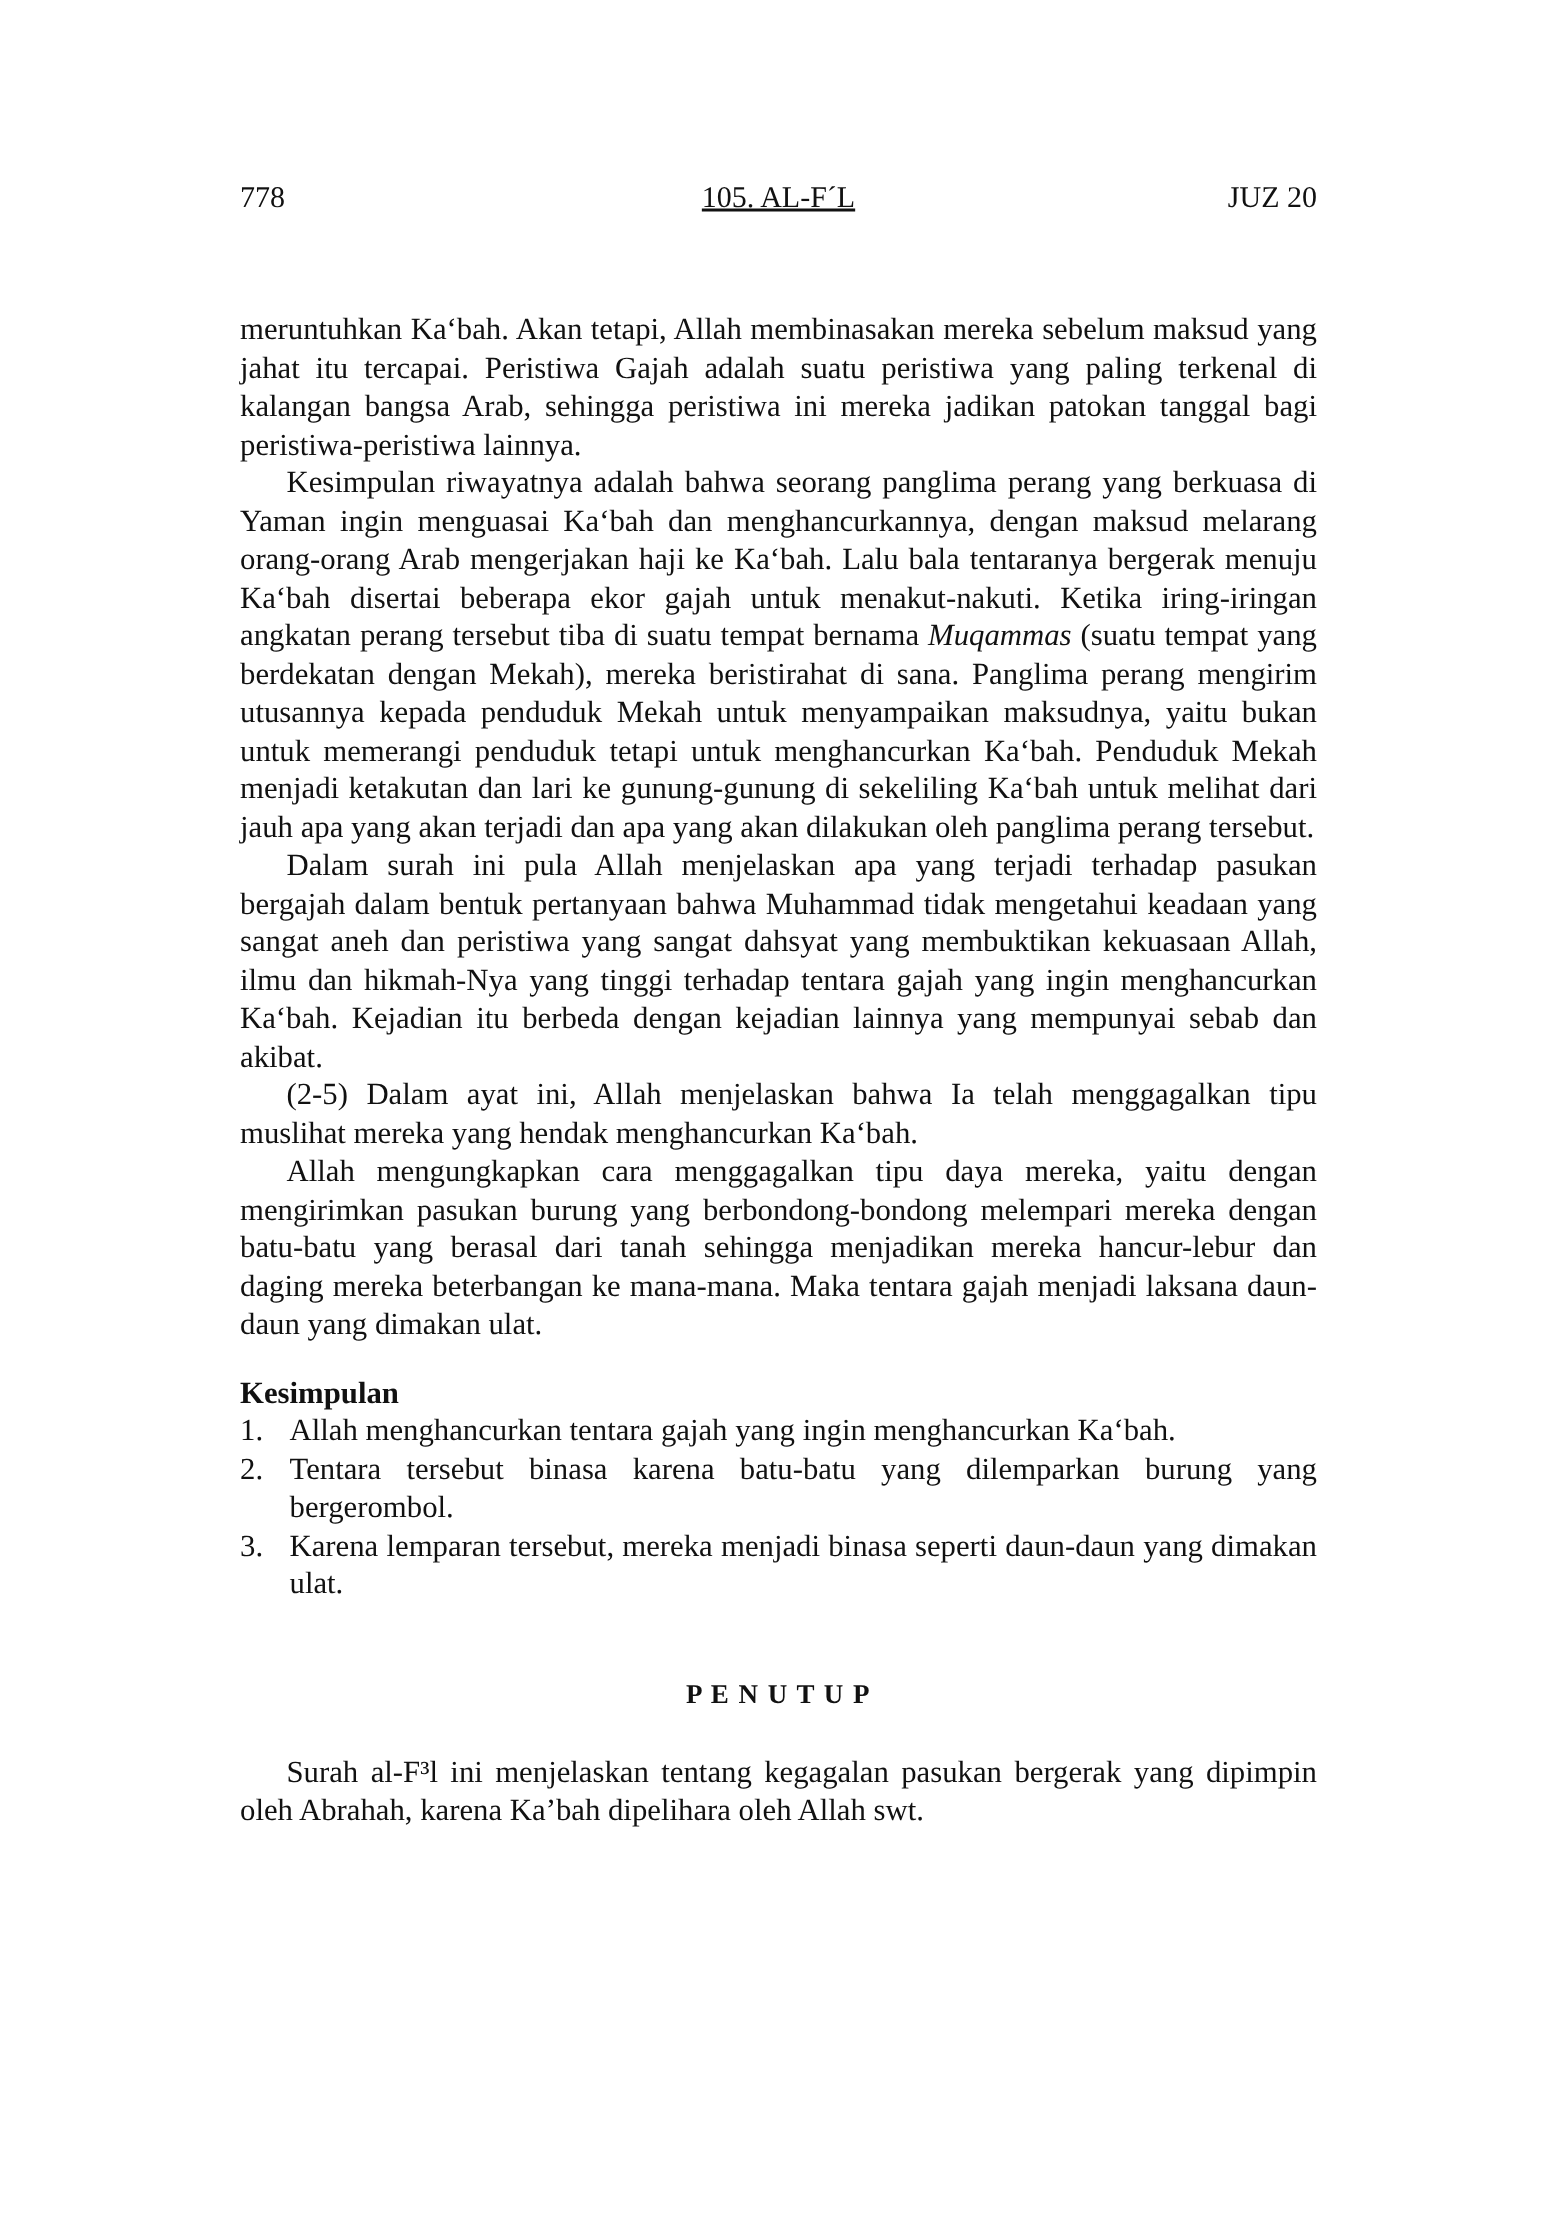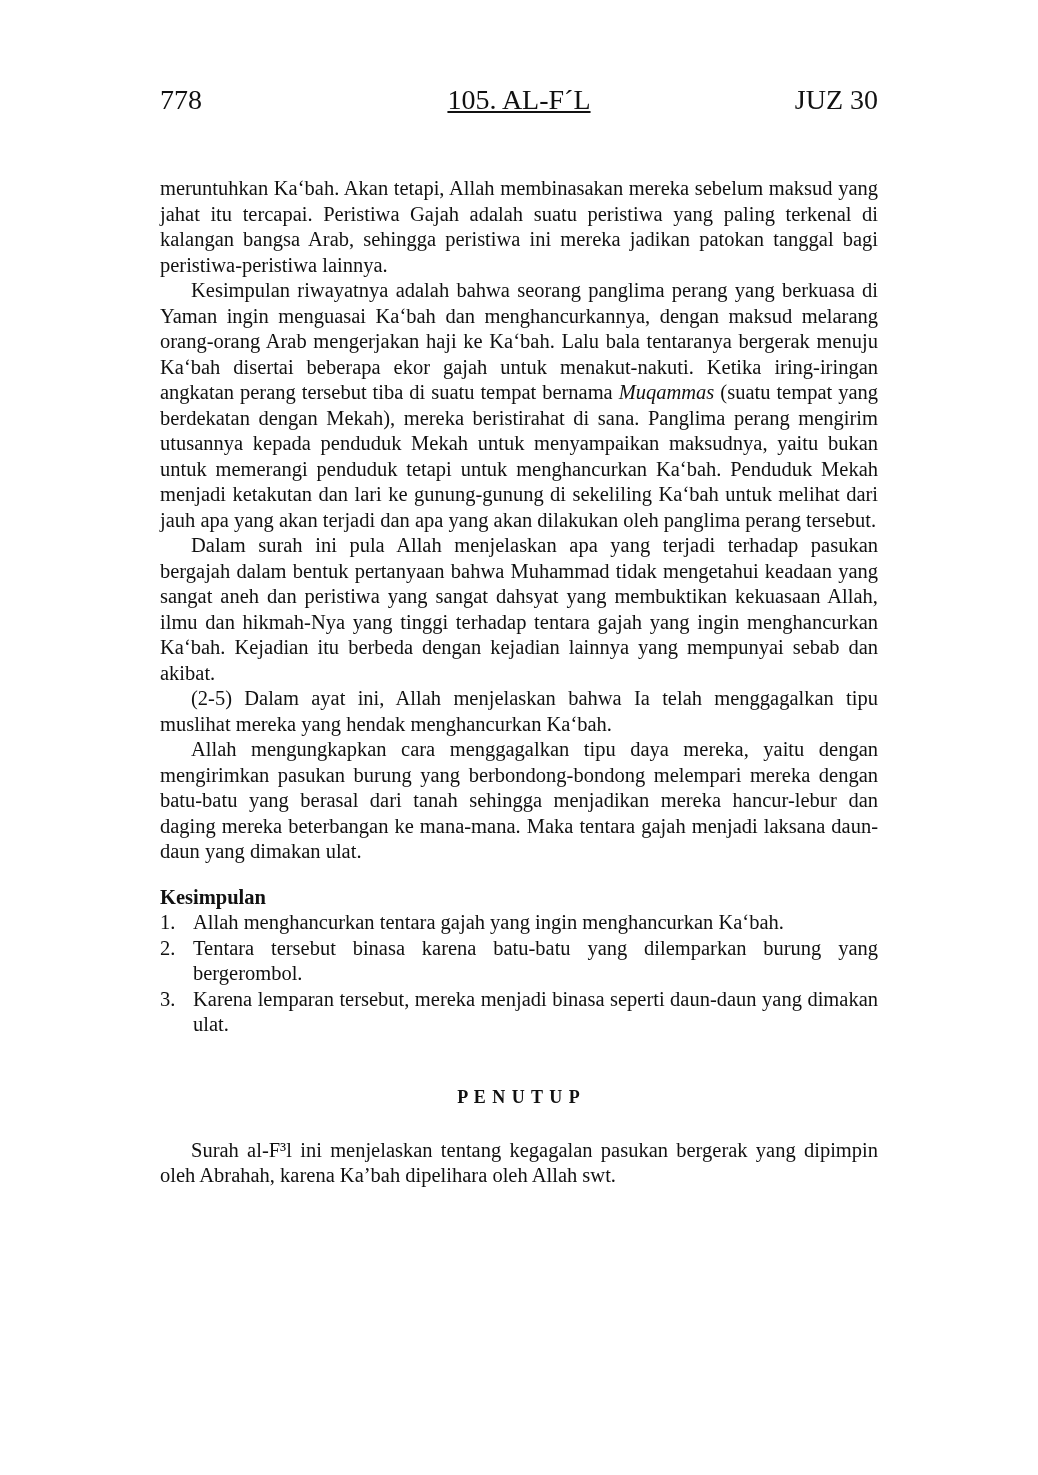--- a/index.html
+++ b/index.html
@@ -15,22 +15,22 @@
     background: #ffffff;
     color: #111111;
     font-family: "Liberation Serif", "DejaVu Serif", serif;
     overflow: hidden;
     box-sizing: border-box;
   }
   .page-header {
     display: grid;
     grid-template-columns: 1fr auto 1fr;
     align-items: baseline;
-    margin: 88px 160px 0 160px;
-    font-size: 28px;
+    margin: 120px 160px 0 160px;
+    font-size: 20px;
     line-height: 24px;
   }
   .page-header .left  { text-align: left; }
   .page-header .center{ text-align: center; text-decoration: underline; }
   .page-header .right { text-align: right; }
 
   .body-text {
     margin: 64px 160px 0 160px;
     font-size: 20.5px;
     line-height: 25.5px;
@@ -78,21 +78,21 @@
   }
 </style>
 </head>
 <body>
 
 <div class="page">
 
   <header class="page-header">
     <span class="left">778</span>
     <span class="center">105. AL-F´L</span>
-    <span class="right">JUZ 30</span>
+    <span class="right">JUZ 20</span>
   </header>
 
   <main class="body-text">
 
     <div id="paragraphs">
         <p class="body-para"><span>meruntuhkan Ka‘bah. Akan tetapi, Allah membinasakan mereka sebelum maksud yang jahat itu tercapai. Peristiwa Gajah adalah suatu peristiwa yang paling terkenal di kalangan bangsa Arab, sehingga peristiwa ini mereka jadikan patokan tanggal bagi peristiwa-peristiwa lainnya.</span></p>
         <p class="body-para indent"><span>Kesimpulan riwayatnya adalah bahwa seorang panglima perang yang berkuasa di Yaman ingin menguasai Ka‘bah dan menghancurkannya, dengan maksud melarang orang-orang Arab mengerjakan haji ke Ka‘bah. Lalu bala tentaranya bergerak menuju Ka‘bah disertai beberapa ekor gajah untuk menakut-nakuti. Ketika iring-iringan angkatan perang tersebut tiba di suatu tempat bernama </span><span class="italic">Muqammas</span><span> (suatu tempat yang berdekatan dengan Mekah), mereka beristirahat di sana. Panglima perang mengirim utusannya kepada penduduk Mekah untuk menyampaikan maksudnya, yaitu bukan untuk memerangi penduduk tetapi untuk menghancurkan Ka‘bah. Penduduk Mekah menjadi ketakutan dan lari ke gunung-gunung di sekeliling Ka‘bah untuk melihat dari jauh apa yang akan terjadi dan apa yang akan dilakukan oleh panglima perang tersebut.</span></p>
         <p class="body-para indent"><span>Dalam surah ini pula Allah menjelaskan apa yang terjadi terhadap pasukan bergajah dalam bentuk pertanyaan bahwa Muhammad tidak mengetahui keadaan yang sangat aneh dan peristiwa yang sangat dahsyat yang membuktikan kekuasaan Allah, ilmu dan hikmah-Nya yang tinggi terhadap tentara gajah yang ingin menghancurkan Ka‘bah. Kejadian itu berbeda dengan kejadian lainnya yang mempunyai sebab dan akibat.</span></p>
         <p class="body-para indent"><span>(2-5) Dalam ayat ini, Allah menjelaskan bahwa Ia telah menggagalkan tipu muslihat mereka yang hendak menghancurkan Ka‘bah.</span></p>
         <p class="body-para indent"><span>Allah mengungkapkan cara menggagalkan tipu daya mereka, yaitu dengan mengirimkan pasukan burung yang berbondong-bondong melempari mereka dengan batu-batu yang berasal dari tanah sehingga menjadikan mereka hancur-lebur dan daging mereka beterbangan ke mana-mana. Maka tentara gajah menjadi laksana daun-daun yang dimakan ulat.</span></p>

